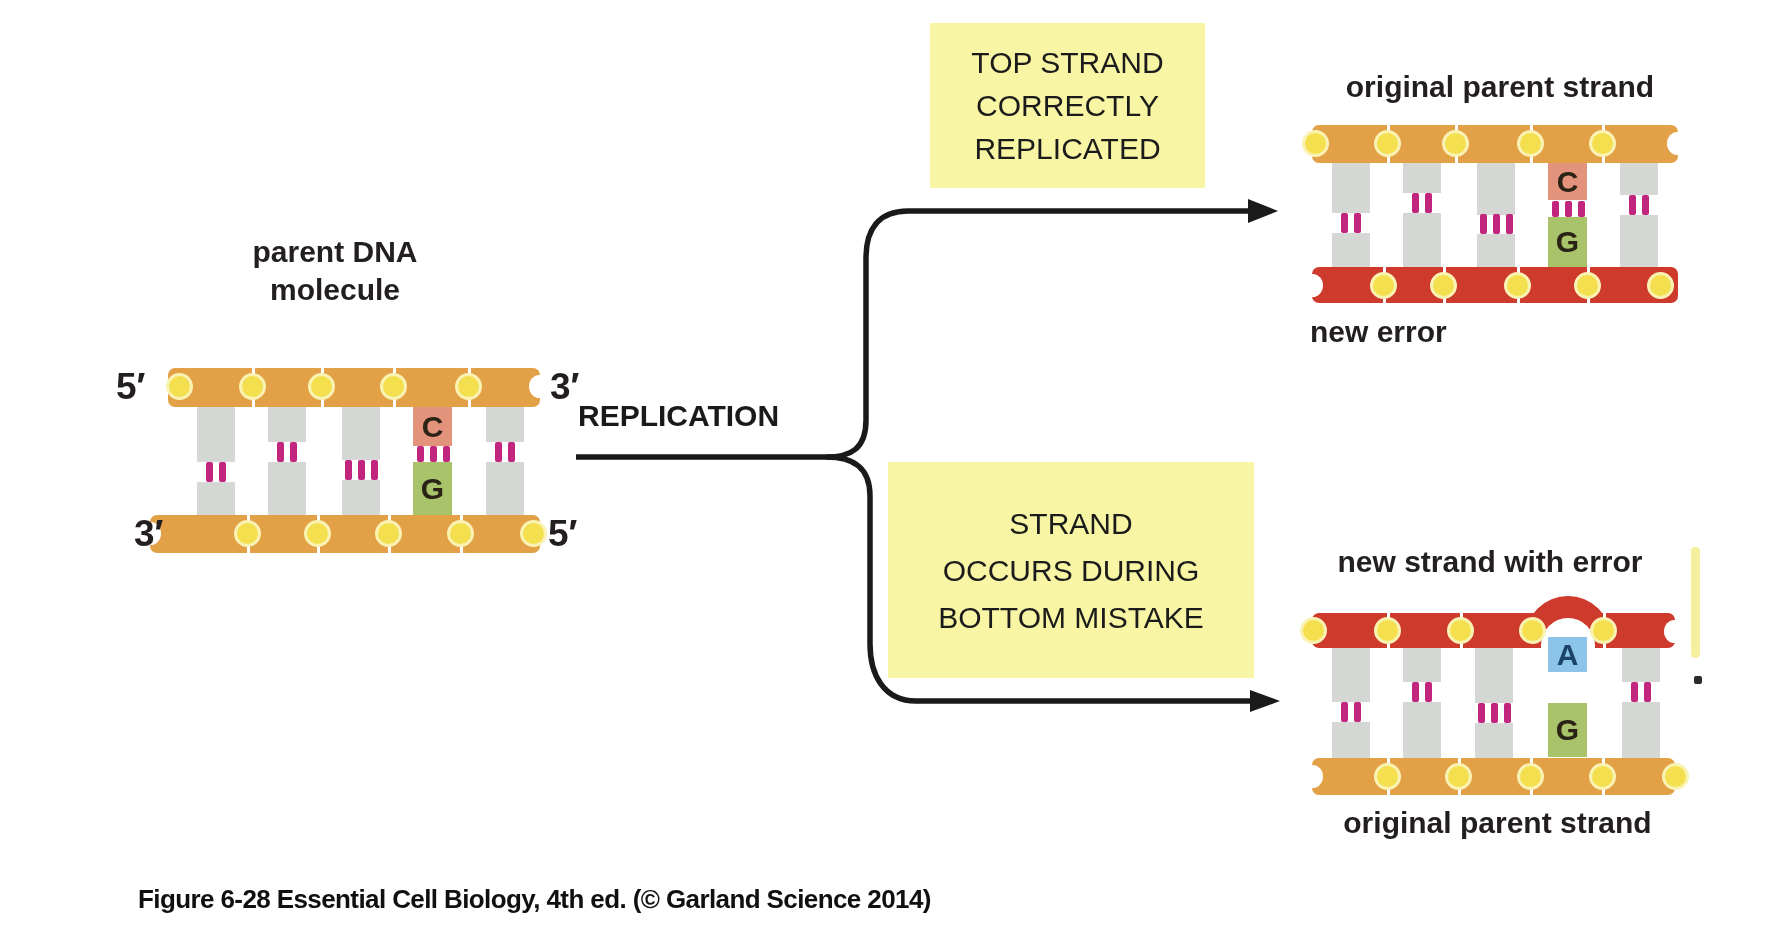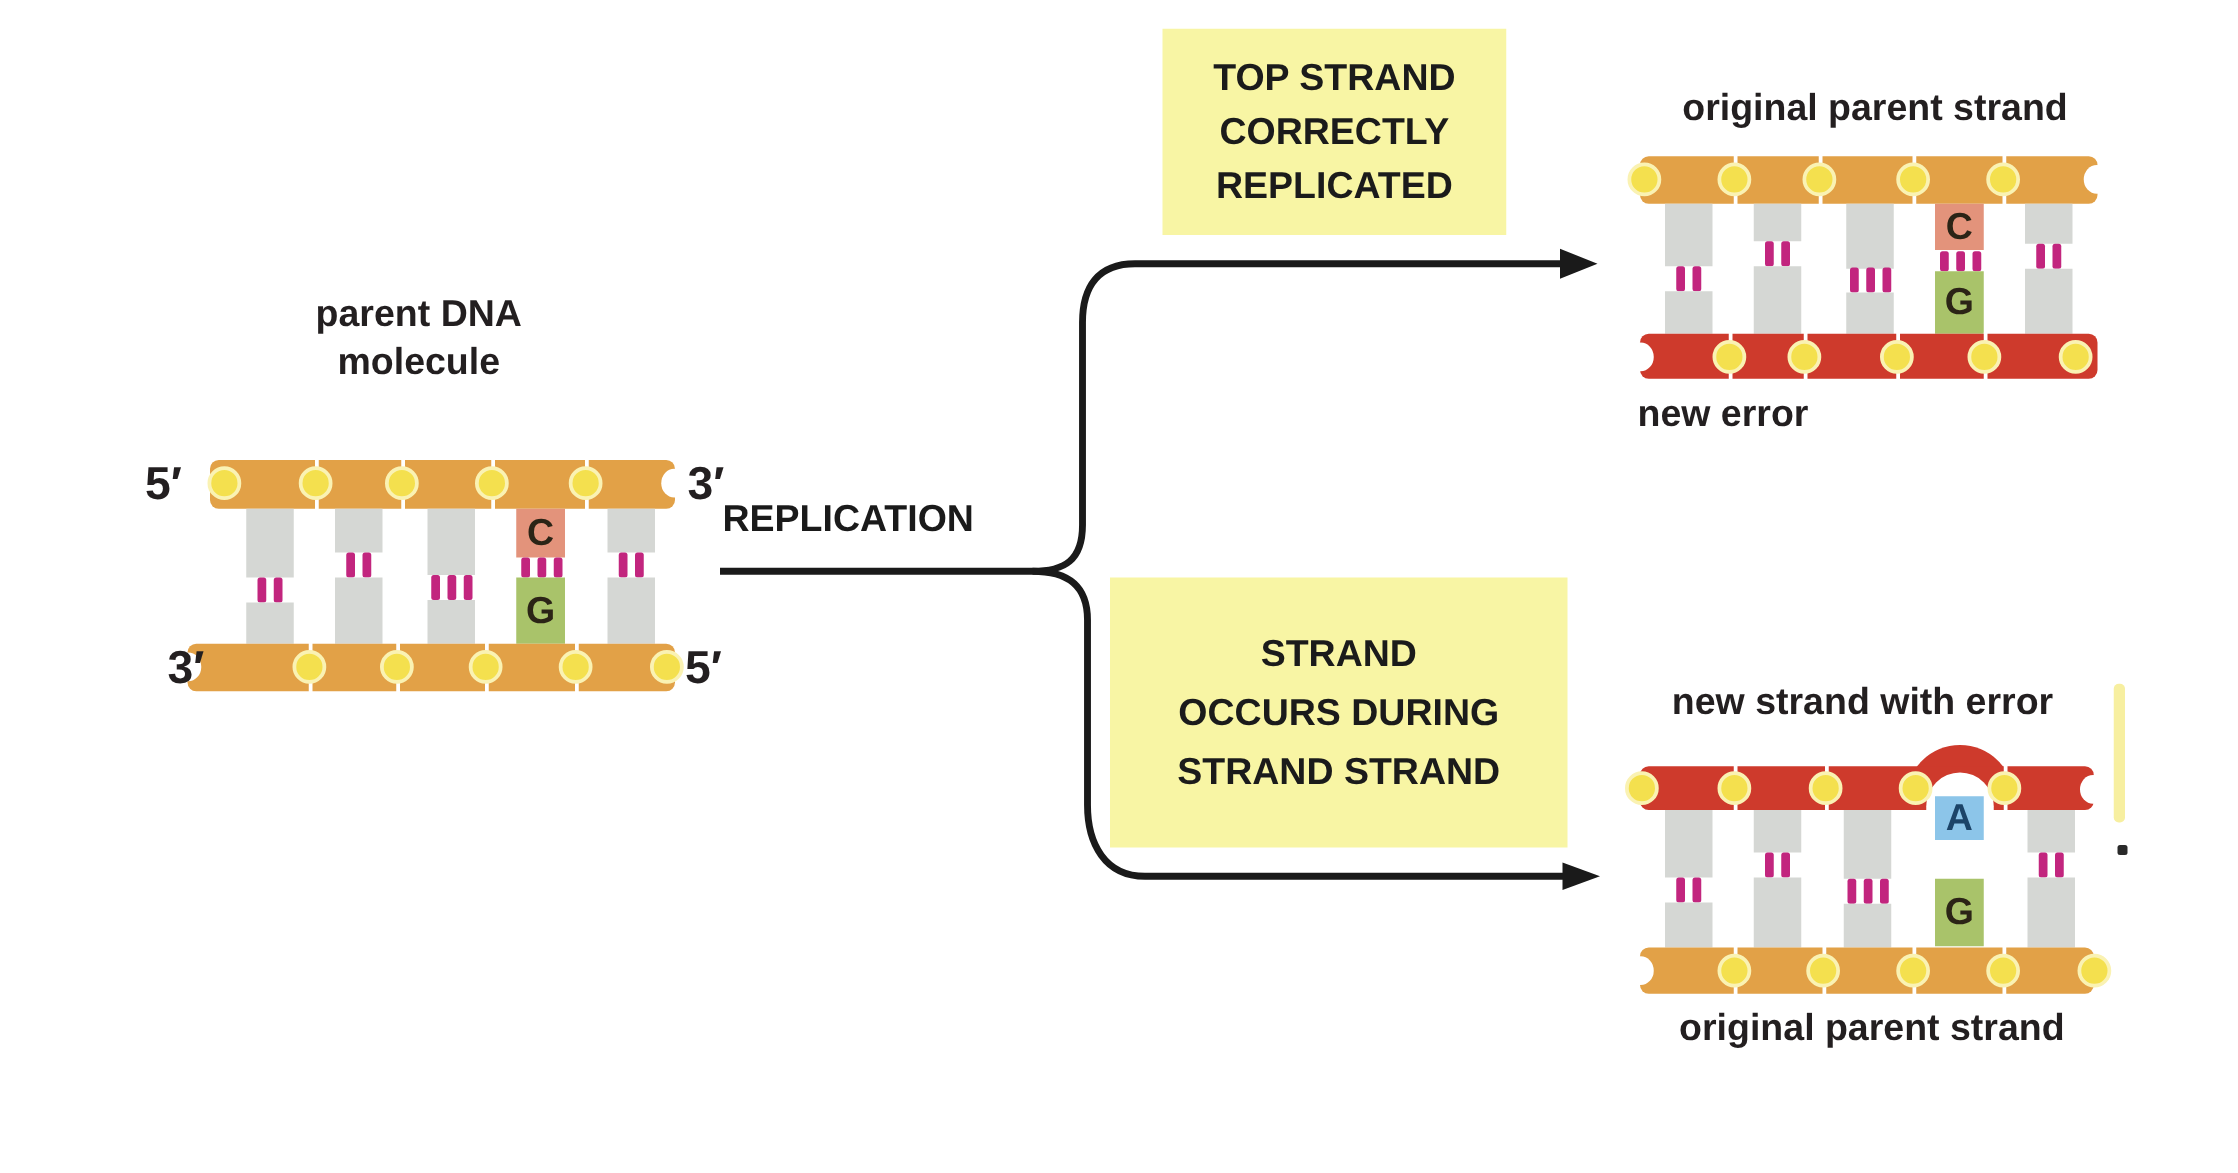--- a/index.html
+++ b/index.html
@@ -19,21 +19,21 @@
   .ticks{position:absolute;width:38px;display:flex;justify-content:center;gap:6px}
   .ticks i{display:block;width:7px;height:20px;background:var(--hbond-magenta);border-radius:2px}
   .ticks.sm i{height:16px}
   .bx{position:absolute;width:39px;display:flex;align-items:center;justify-content:center;font-weight:bold;font-size:30px;color:#2b2416}
   .bx.c{background:var(--base-c-salmon)}
   .bx.g{background:var(--base-g-green)}
   .bx.a{background:var(--base-a-blue);color:#1c4468}
   .lbl{position:absolute;font-weight:bold;font-size:30px;color:var(--text-dark);white-space:nowrap}
   .ctr{text-align:center;white-space:normal}
   .endlbl{position:absolute;font-weight:bold;font-size:37px;line-height:40px;color:var(--text-dark)}
-  .callout{position:absolute;background:var(--callout-yellow);display:flex;flex-direction:column;align-items:center;justify-content:center;font-weight:bold;color:#1b1b1b}
+  .callout{position:absolute;background:var(--callout-yellow);display:flex;flex-direction:column;align-items:center;justify-content:center;font-weight:normal;color:#1b1b1b}
   #callout-top div{line-height:43px;font-size:30px}
   #callout-bottom div{line-height:47px;font-size:30px}
   #replication-label{position:absolute;font-weight:bold;font-size:30px;color:#1a1a1a}
   #caption{position:absolute;font-weight:bold;font-size:26px;letter-spacing:-0.6px;color:#101010;white-space:nowrap}
   #arrows{position:absolute;left:0;top:0;pointer-events:none}
   .bump{position:absolute;background:var(--strand-red);border-radius:43px 43px 0 0}
   .hollow{position:absolute;background:#fff;border-radius:27px 27px 0 0}
 </style>
 </head>
 <body>
@@ -125,21 +125,21 @@
 
   <div class="callout" id="callout-top" style="left:930px;top:23px;width:275px;height:165px">
     <div>TOP STRAND</div>
     <div>CORRECTLY</div>
     <div>REPLICATED</div>
   </div>
 
   <div class="callout" id="callout-bottom" style="left:888px;top:462px;width:366px;height:216px">
     <div>STRAND</div>
     <div>OCCURS DURING</div>
-    <div>STRAND STRAND</div>
+    <div>BOTTOM MISTAKE</div>
   </div>
 
   <div class="abs" style="left:1300px;top:70px;width:400px;height:300px">
     <div class="lbl ctr" style="left:0;top:0;width:400px">original parent strand</div>
 
     <div class="bar or" style="left:12px;top:55px;width:366px;height:38px">
       <div class="gap" style="left:75px"></div>
       <div class="gap" style="left:143px"></div>
       <div class="gap" style="left:218px"></div>
       <div class="gap" style="left:290px"></div>
@@ -266,13 +266,14 @@
     <div class="phos" style="left:217px;top:223px"></div>
     <div class="phos" style="left:289px;top:223px"></div>
     <div class="phos" style="left:362px;top:223px"></div>
 
     <div class="lbl ctr" style="left:0;top:266px;width:395px">original parent strand</div>
   </div>
 
   <div style="position:absolute;left:1691px;top:547px;width:9px;height:111px;background:#F7EFA0;border-radius:4px"></div>
   <div style="position:absolute;left:1694px;top:676px;width:8px;height:8px;background:#2a2a2a;border-radius:2px"></div>
 
+  <div id="caption" style="left:138px;top:884px">Figure 6-28  Essential Cell Biology, 4th ed. (© Garland Science 2014)</div>
 </div>
 
 </body></html>

